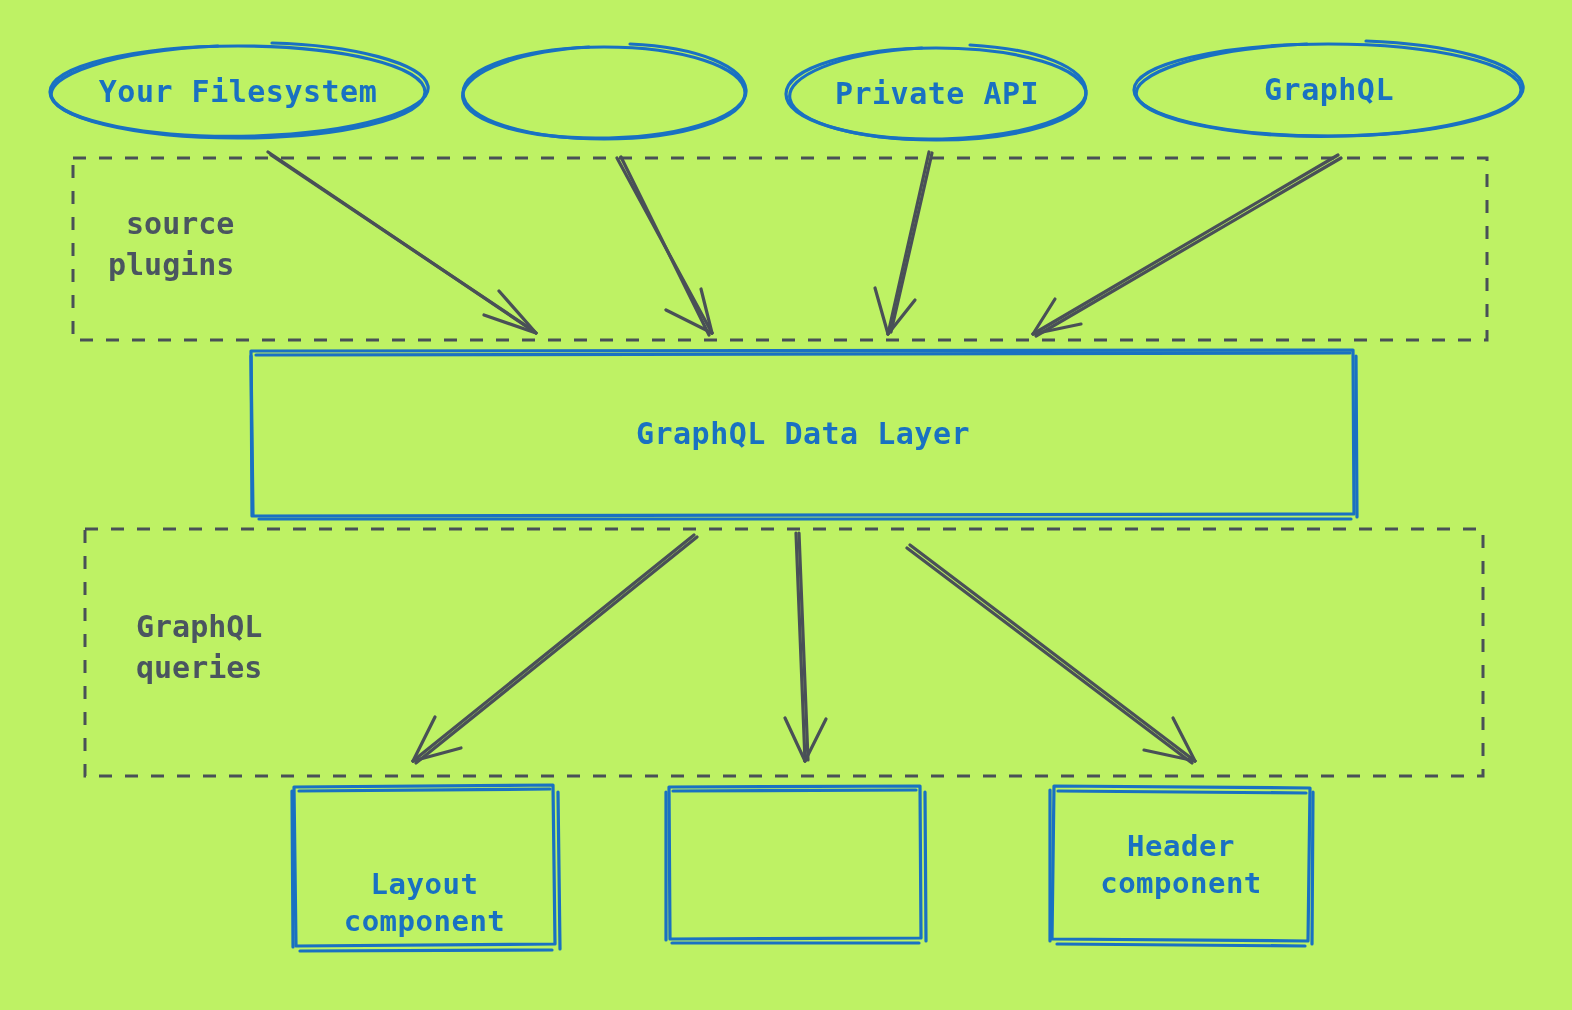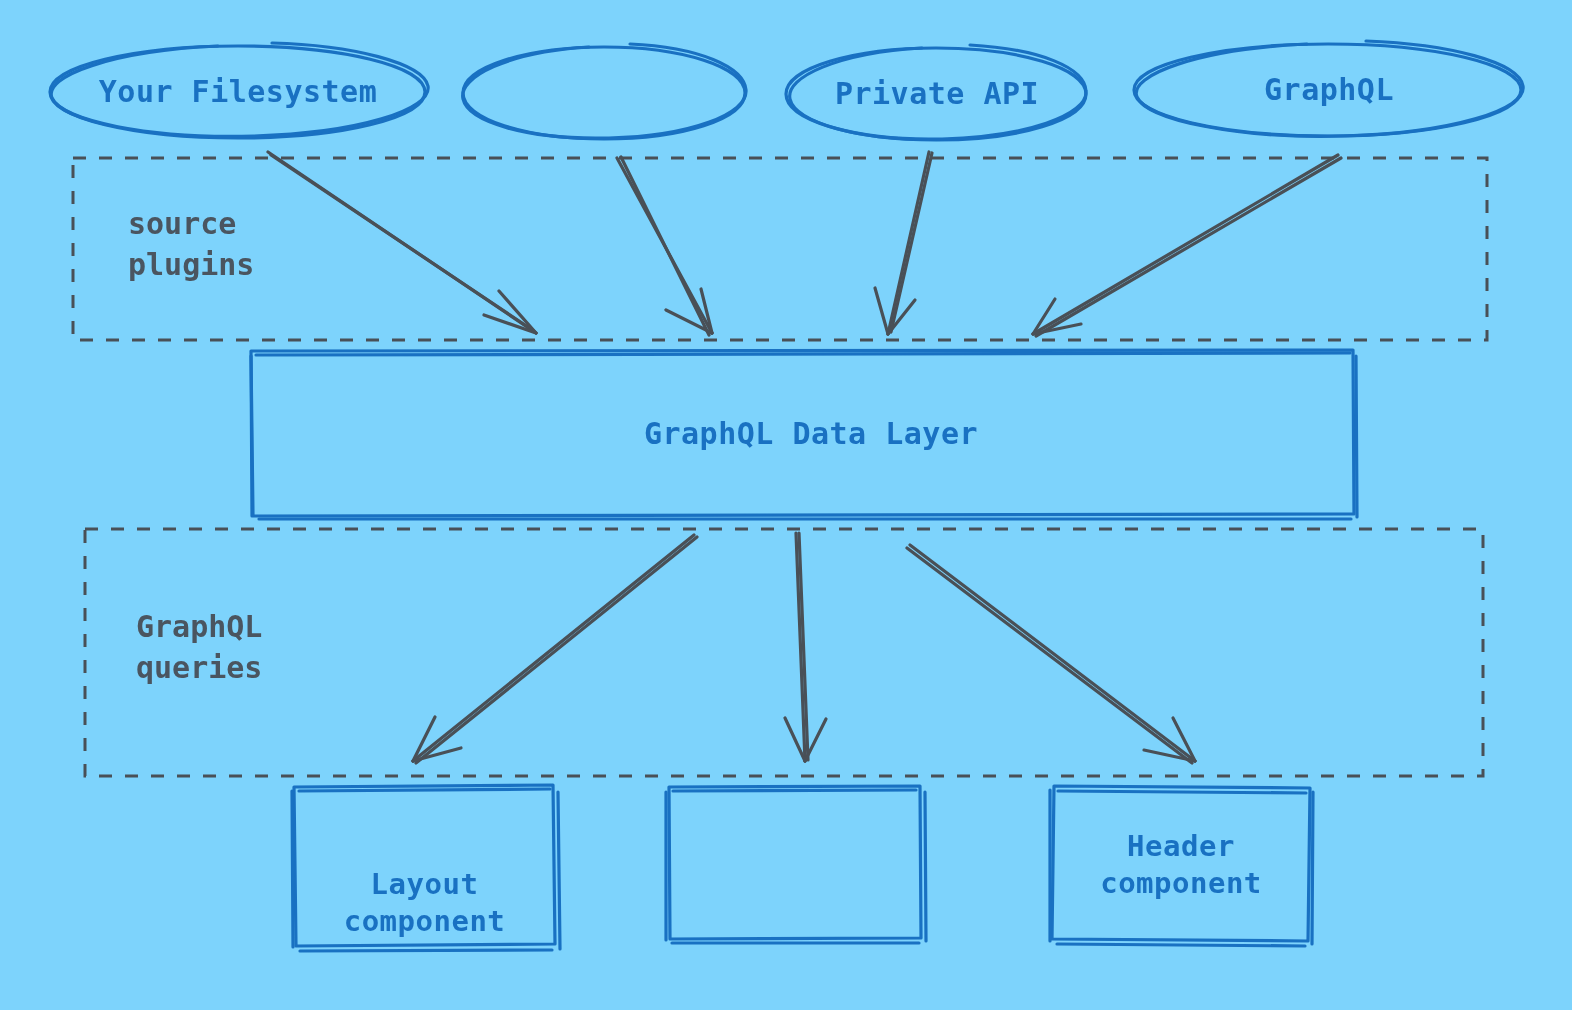--- a/index.html
+++ b/index.html
@@ -8,21 +8,21 @@
     padding: 0;
     background: #ffffff;
   }
   body {
     font-family: "DejaVu Sans Mono", "Liberation Mono", monospace;
   }
   #canvas {
     position: relative;
     width: 1572px;
     height: 1010px;
-    background: #7dd3fc;
+    background: #bef264;
     overflow: hidden;
   }
   #sketch-layer {
     position: absolute;
     left: 0;
     top: 0;
     width: 1572px;
     height: 1010px;
     pointer-events: none;
   }
@@ -155,25 +155,25 @@
 
   <div class="hit ellipse" style="left:463px; top:46px;  width:284px; height:94px;"></div>
 
   <div class="hit ellipse" style="left:786px; top:47px;  width:302px; height:94px;"></div>
   <div class="node-label ellipse-text" style="left:786px; top:47px; width:302px; height:94px;text-align:right;">Private API</div>
 
   <div class="hit ellipse" style="left:1134px;top:43px;  width:390px; height:94px;"></div>
   <div class="node-label ellipse-text" style="left:1134px;top:43px; width:390px; height:94px;">GraphQL</div>
 
   <div class="hit" style="left:73px; top:158px; width:1414px; height:182px;"></div>
-  <div class="group-label" style="left:128px; top:204px;">source
+  <div class="group-label" style="left:108px; top:204px;text-align:right;">source
 plugins</div>
 
   <div class="hit" style="left:251px; top:350px; width:1104px; height:168px;"></div>
-  <div class="node-label bar-text" style="left:251px; top:350px; width:1104px; height:168px;padding-left:8px;">GraphQL Data Layer</div>
+  <div class="node-label bar-text" style="left:251px; top:350px; width:1104px; height:168px;">GraphQL Data Layer</div>
 
   <div class="hit" style="left:85px; top:529px; width:1398px; height:247px;"></div>
   <div class="group-label" style="left:136px; top:607px;">GraphQL
 queries</div>
 
   <div class="hit" style="left:292px; top:786px; width:265px; height:162px;"></div>
   <div class="node-label box-text" style="left:292px; top:786px; width:265px; height:162px;margin-top:36px;">Layout
 component</div>
 
   <div class="hit" style="left:666px; top:786px; width:258px; height:155px;"></div>

